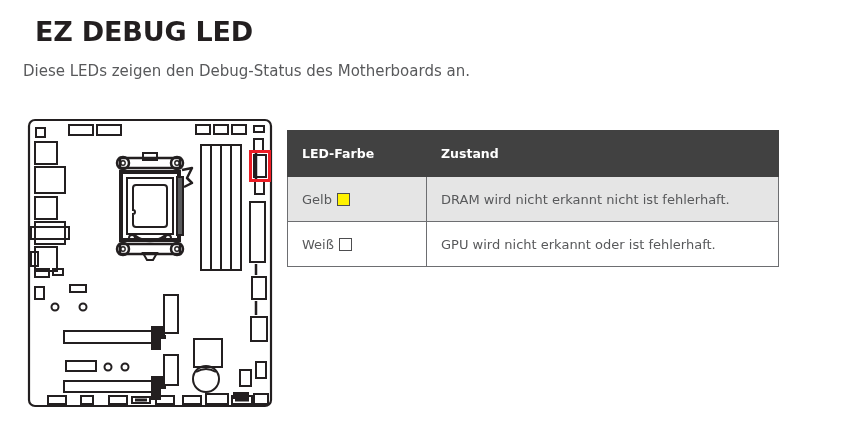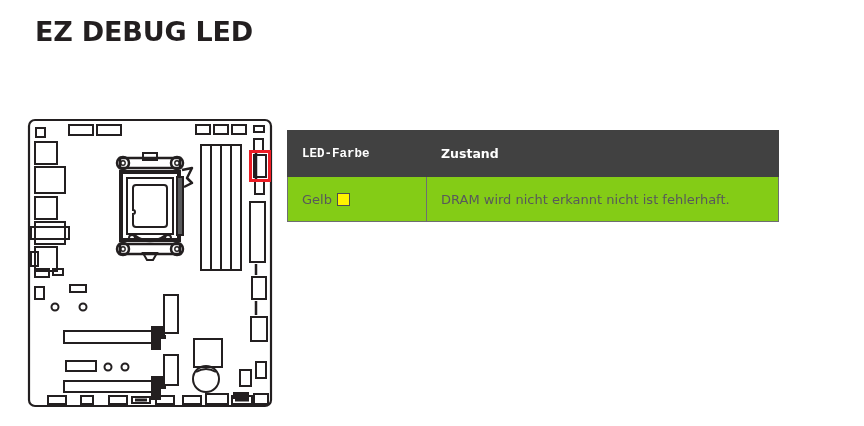--- a/index.html
+++ b/index.html
@@ -68,47 +68,48 @@
     vertical-align: middle;
   }
   .led-table th {
     background: #414141;
     color: #ffffff;
     font-size: 12.5px;
     font-weight: bold;
     height: 45px;
     border-color: #414141;
   }
-  .led-table th.col-color { width: 110px; font-family: Liberation Mono, monospace; }
+  .led-table th.col-color { width: 110px; }
   .led-table td {
     font-size: 13px;
     color: #58595b;
     height: 44px;
     background: #ffffff;
   }
-  .led-table tr.alt td { background: #84cc16; }
+  .led-table tr.alt td { background: #e5e5e5; }
   .cell-color {
     white-space: nowrap;
   }
   .swatch {
     display: inline-block;
     width: 13px;
     height: 13px;
     border: 1.5px solid #4d4d4f;
     vertical-align: -2px;
     margin-left: 5px;
     box-sizing: border-box;
   }
 </style>
 </head>
 <body>
 
 <div class="page">
 
   <div class="heading">EZ DEBUG LED</div>
+  <div class="subtitle">Diese LEDs zeigen den Debug-Status des Motherboards an.</div>
 
   <div class="board-wrap">
     <svg width="248" height="292" viewBox="0 0 248 292" xmlns="http://www.w3.org/2000/svg">
       <g fill="none" stroke="#231f20" stroke-width="2.2">
 
         <path d="M9 3 H239 a6 6 0 0 1 6 6 V283 a6 6 0 0 1 -6 6 H9 a6 6 0 0 1 -6 -6 V9 a6 6 0 0 1 6 -6 Z"></path>
       </g>
 
       <g fill="none" stroke="#231f20" stroke-width="2">
         <rect x="43" y="8" width="24" height="10"></rect>
@@ -238,16 +239,20 @@
       <tr>
         <th class="col-color">LED-Farbe</th>
         <th>Zustand</th>
       </tr>
     </thead>
     <tbody>
       <tr class="alt">
         <td class="cell-color"><span>Gelb</span><span class="swatch" style="background:#FFF200"></span></td>
         <td>DRAM wird nicht erkannt nicht ist fehlerhaft.</td>
       </tr>
+      <tr>
+        <td class="cell-color"><span>Weiß</span><span class="swatch" style="background:#FFFFFF"></span></td>
+        <td>GPU wird nicht erkannt oder ist fehlerhaft.</td>
+      </tr>
     </tbody>
   </table>
 
 </div>
 
 </body></html>

